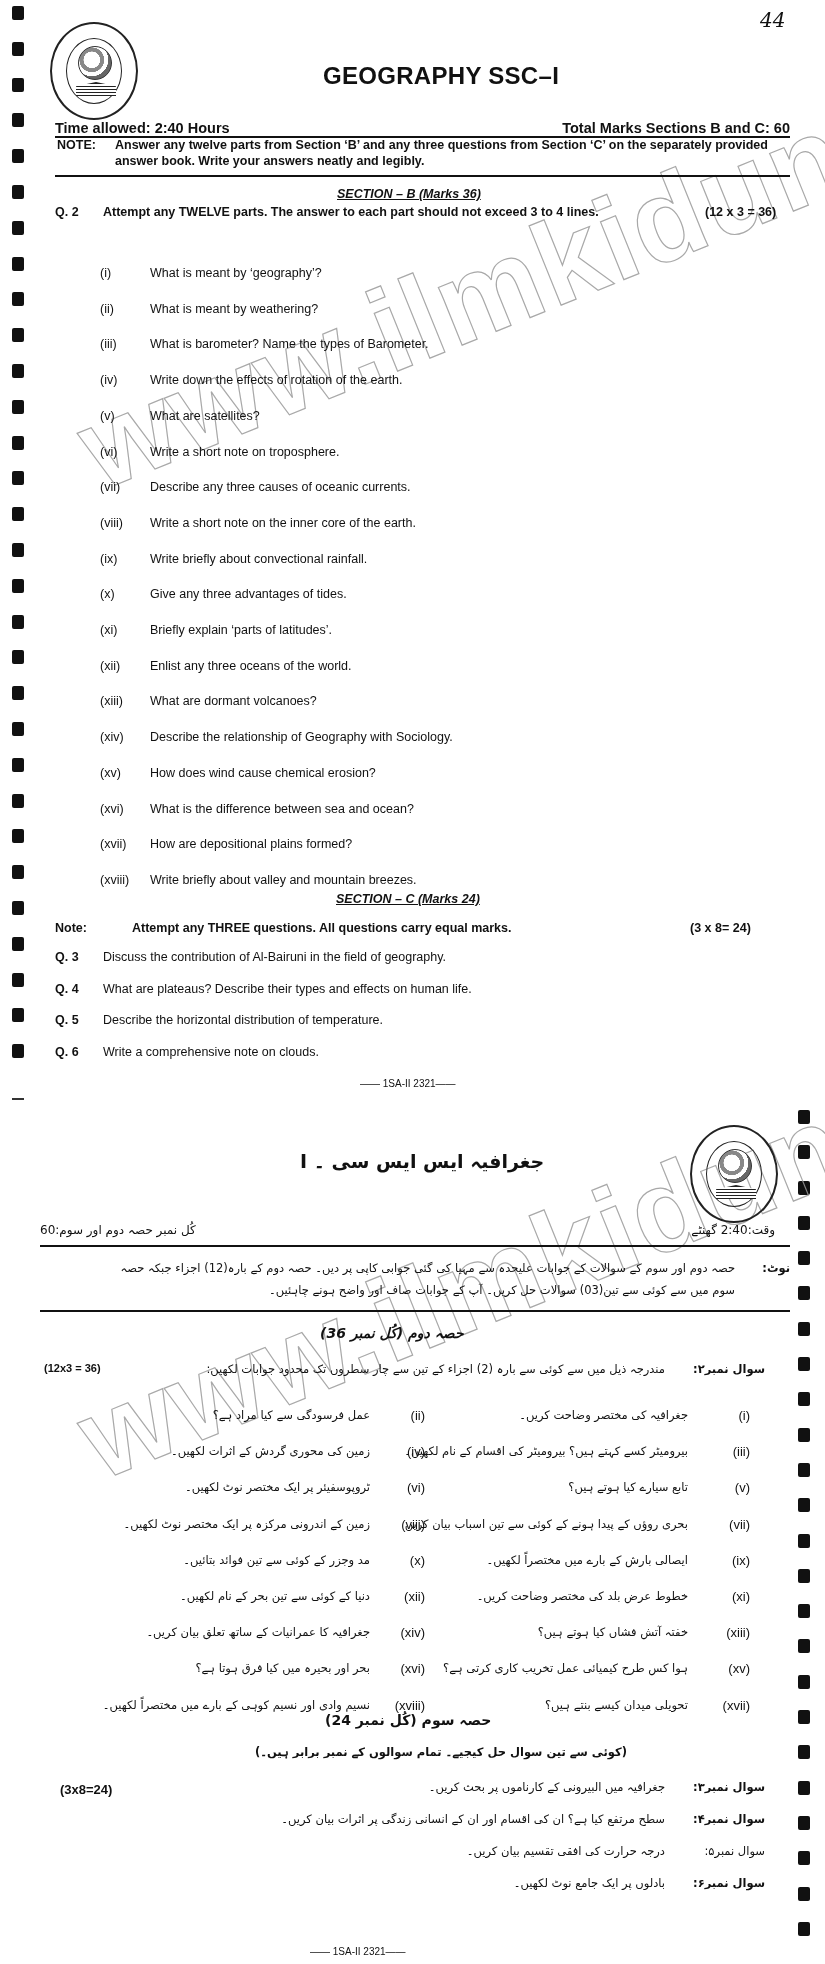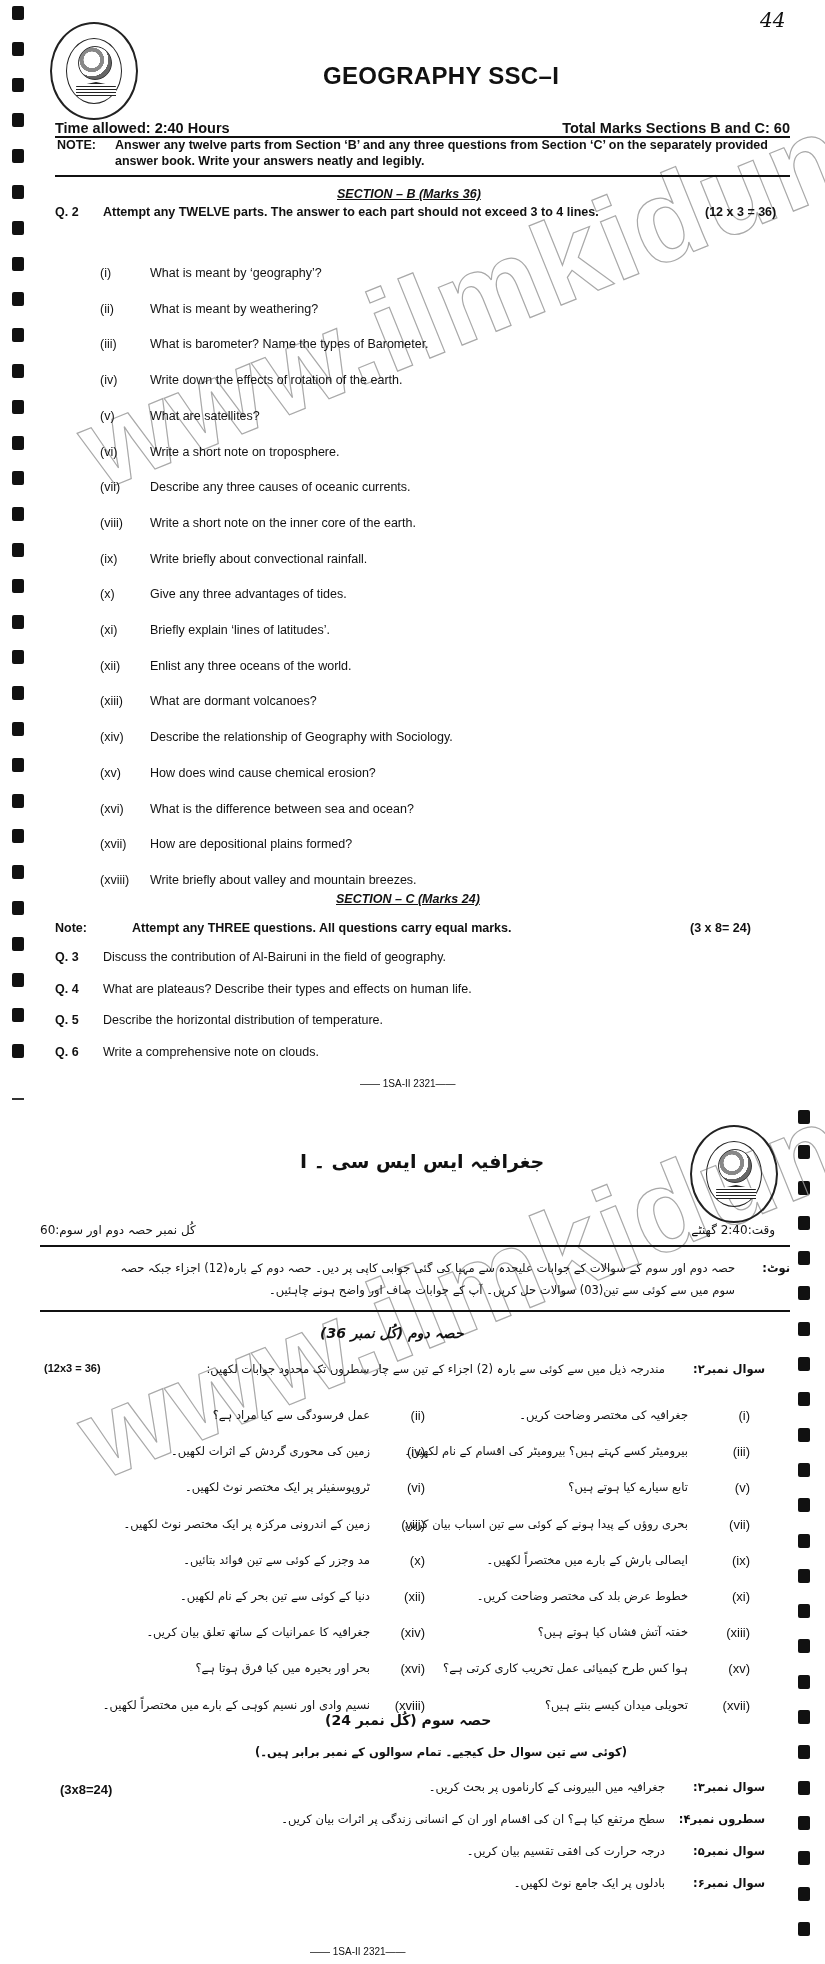--- a/index.html
+++ b/index.html
@@ -189,21 +189,21 @@
     <div class="part" style="top: 285.6px;">
       <span class="num">(ix)</span>
       <span class="text">Write briefly about convectional rainfall.</span>
     </div>
     <div class="part" style="top: 321.3px;">
       <span class="num">(x)</span>
       <span class="text">Give any three advantages of tides.</span>
     </div>
     <div class="part" style="top: 357px;">
       <span class="num">(xi)</span>
-      <span class="text">Briefly explain ‘lines of latitudes’.</span>
+      <span class="text">Briefly explain ‘parts of latitudes’.</span>
     </div>
     <div class="part" style="top: 392.7px;">
       <span class="num">(xii)</span>
       <span class="text">Enlist any three oceans of the world.</span>
     </div>
     <div class="part" style="top: 428.4px;">
       <span class="num">(xiii)</span>
       <span class="text">What are dormant volcanoes?</span>
     </div>
     <div class="part" style="top: 464.1px;">
@@ -351,21 +351,21 @@
     </div>
   </div>
 
 <div class="ur-head urdu" style="left:325px;top:1712px;">حصہ سوم (کُل نمبر 24)</div>
 <div class="ur-line urdu" style="left:255px;top:1745px;font-weight:bold;">(کوئی سے تین سوال حل کیجیے۔ تمام سوالوں کے نمبر برابر ہیں۔)</div>
 <div class="marks" style="left:60px;top:1782px;font-size:13px;">(3x8=24)</div>
 
 <div id="ur-cq">
     <div class="ur-line urdu" style="right: 60px; top: 1780px; font-weight: bold;">سوال نمبر۳:</div>
     <div class="ur-line urdu" style="right: 160px; top: 1780px;">جغرافیہ میں البیرونی کے کارناموں پر بحث کریں۔</div>
-    <div class="ur-line urdu" style="right: 60px; top: 1812px; font-weight: bold;">سطروں نمبر۴:</div>
+    <div class="ur-line urdu" style="right: 60px; top: 1812px; font-weight: bold;">سوال نمبر۴:</div>
     <div class="ur-line urdu" style="right: 160px; top: 1812px;">سطح مرتفع کیا ہے؟ ان کی اقسام اور ان کے انسانی زندگی پر اثرات بیان کریں۔</div>
-    <div class="ur-line urdu" style="right: 60px; top: 1844px; font-weight: bold; text-align: center;">سوال نمبر۵:</div>
+    <div class="ur-line urdu" style="right: 60px; top: 1844px; font-weight: normal; text-align: center;">سوال نمبر۵:</div>
     <div class="ur-line urdu" style="right: 160px; top: 1844px;">درجہ حرارت کی افقی تقسیم بیان کریں۔</div>
     <div class="ur-line urdu" style="right: 60px; top: 1876px; font-weight: bold;">سوال نمبر۶:</div>
     <div class="ur-line urdu" style="right: 160px; top: 1876px;">بادلوں پر ایک جامع نوٹ لکھیں۔</div>
   </div>
 
 <div class="footer-code" style="left:310px;top:1946px;">—— 1SA-II 2321——</div>
 
 </body></html>

